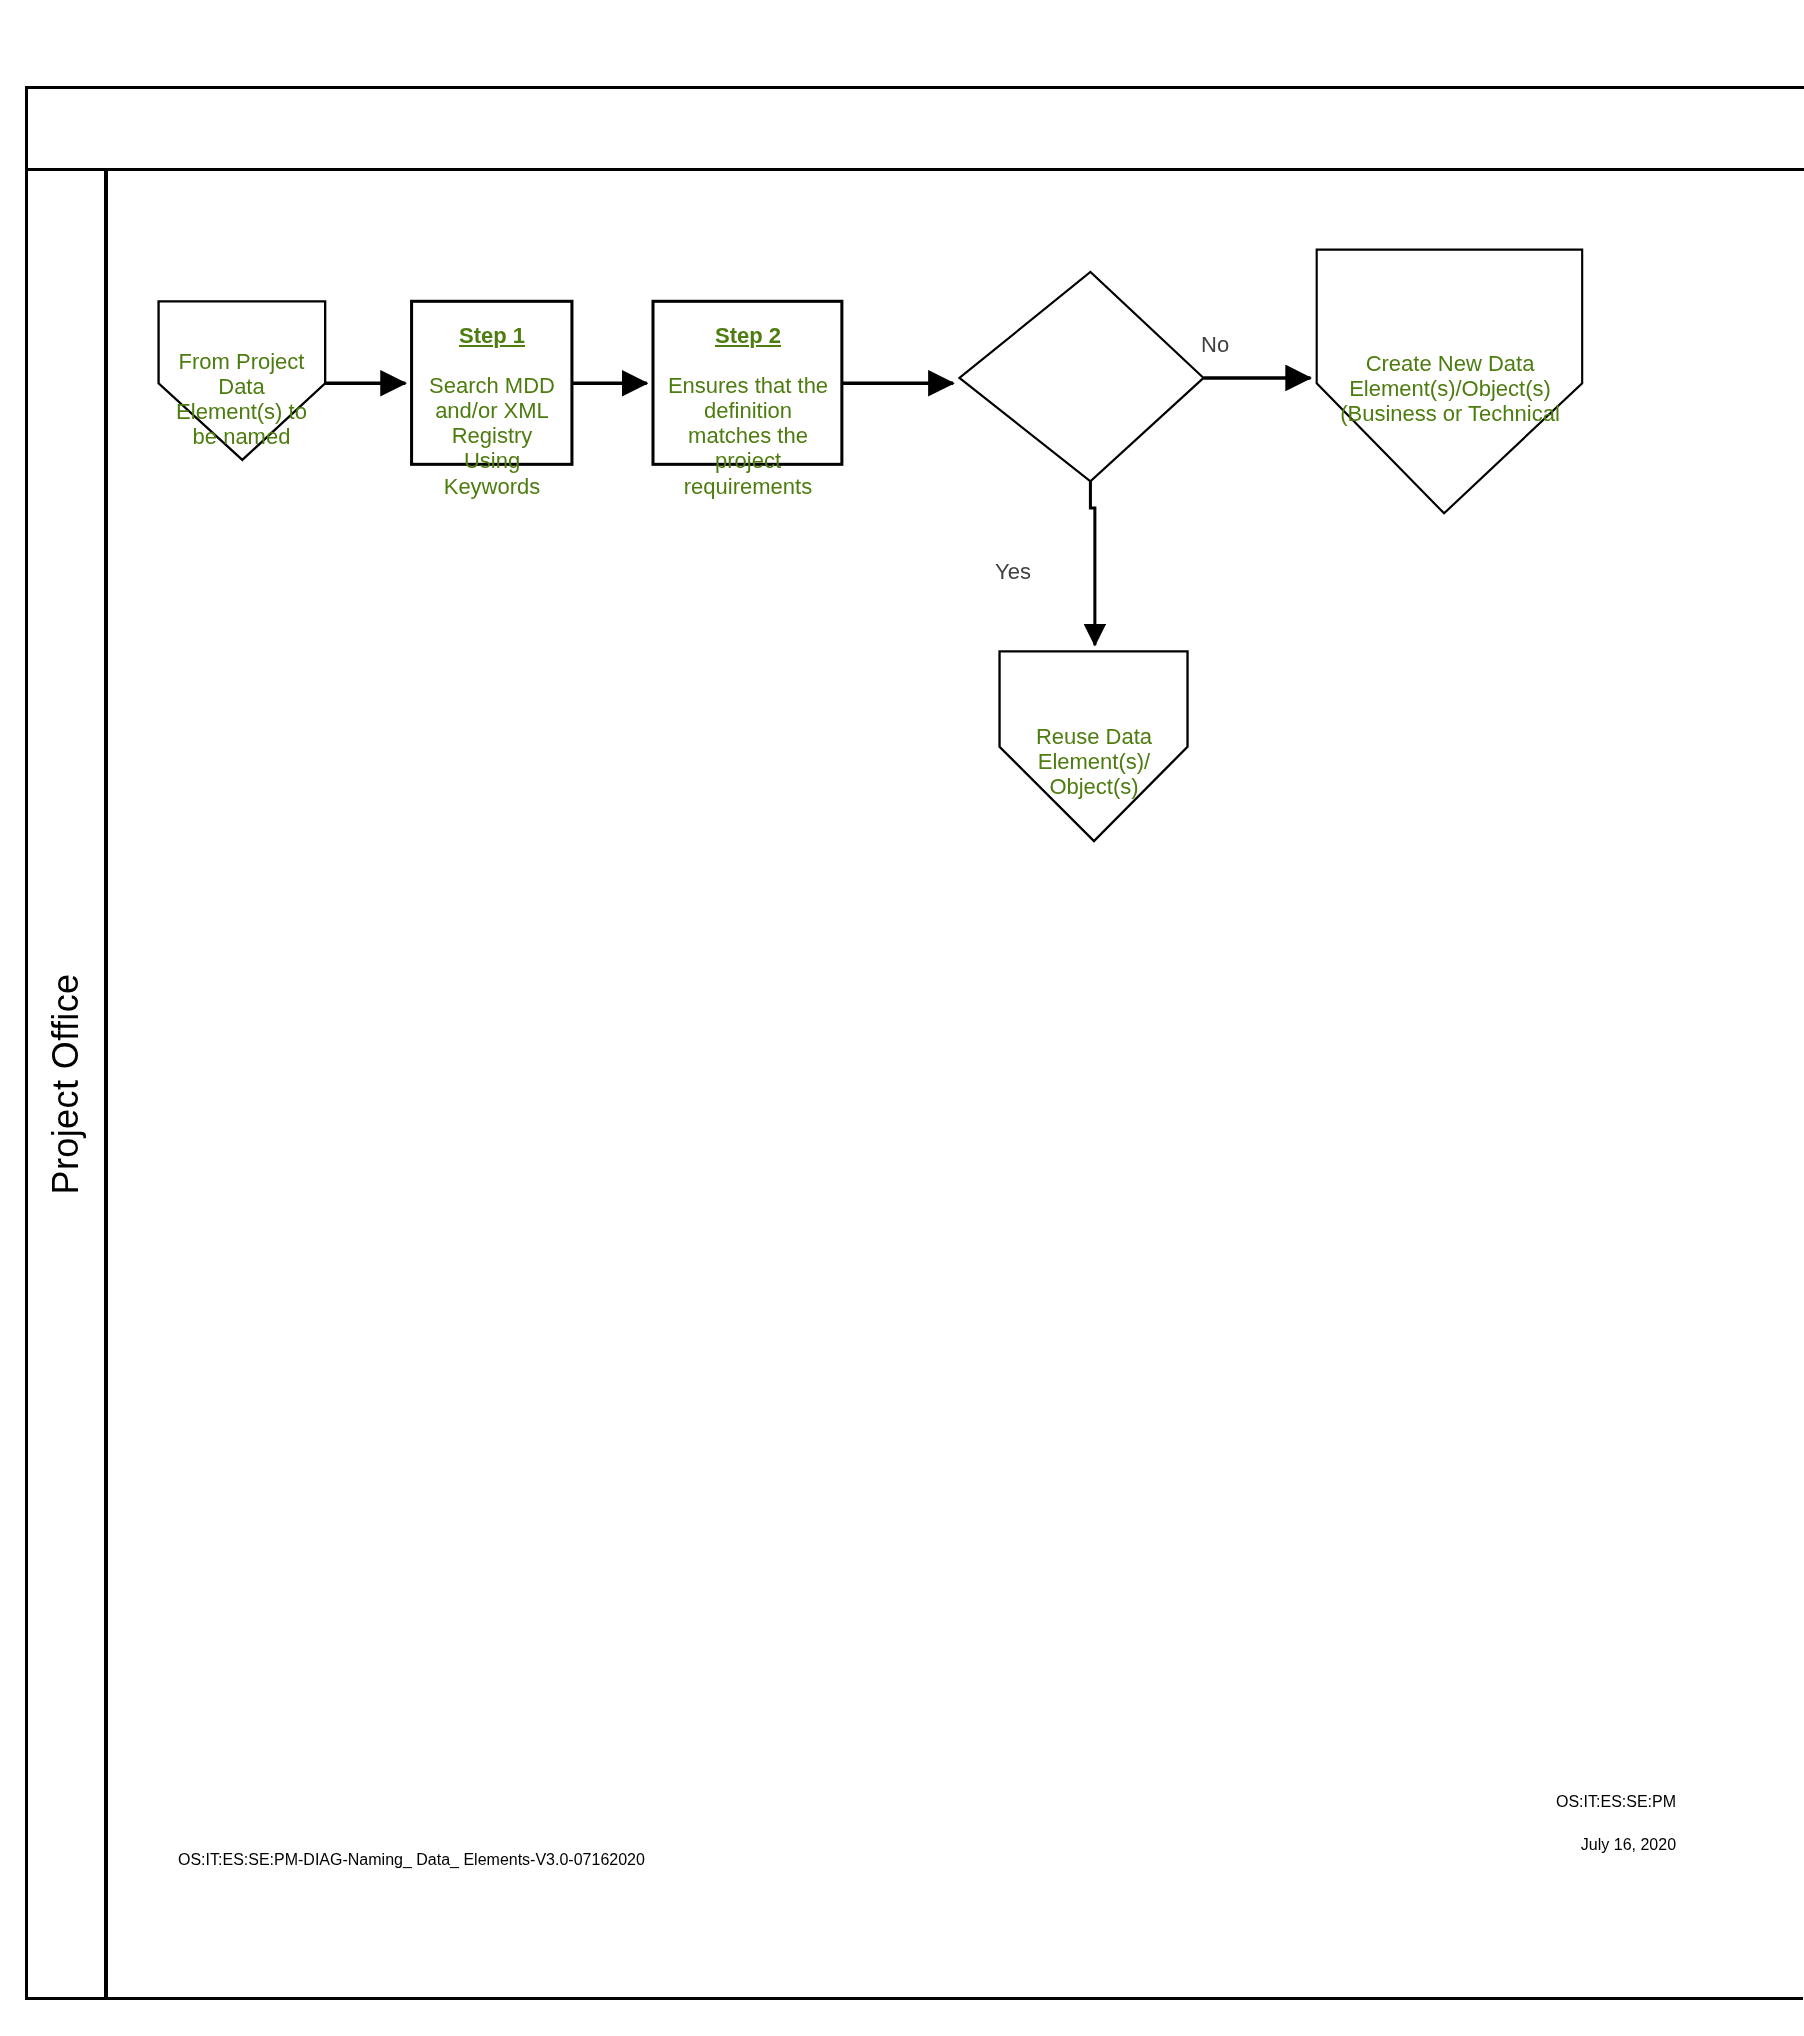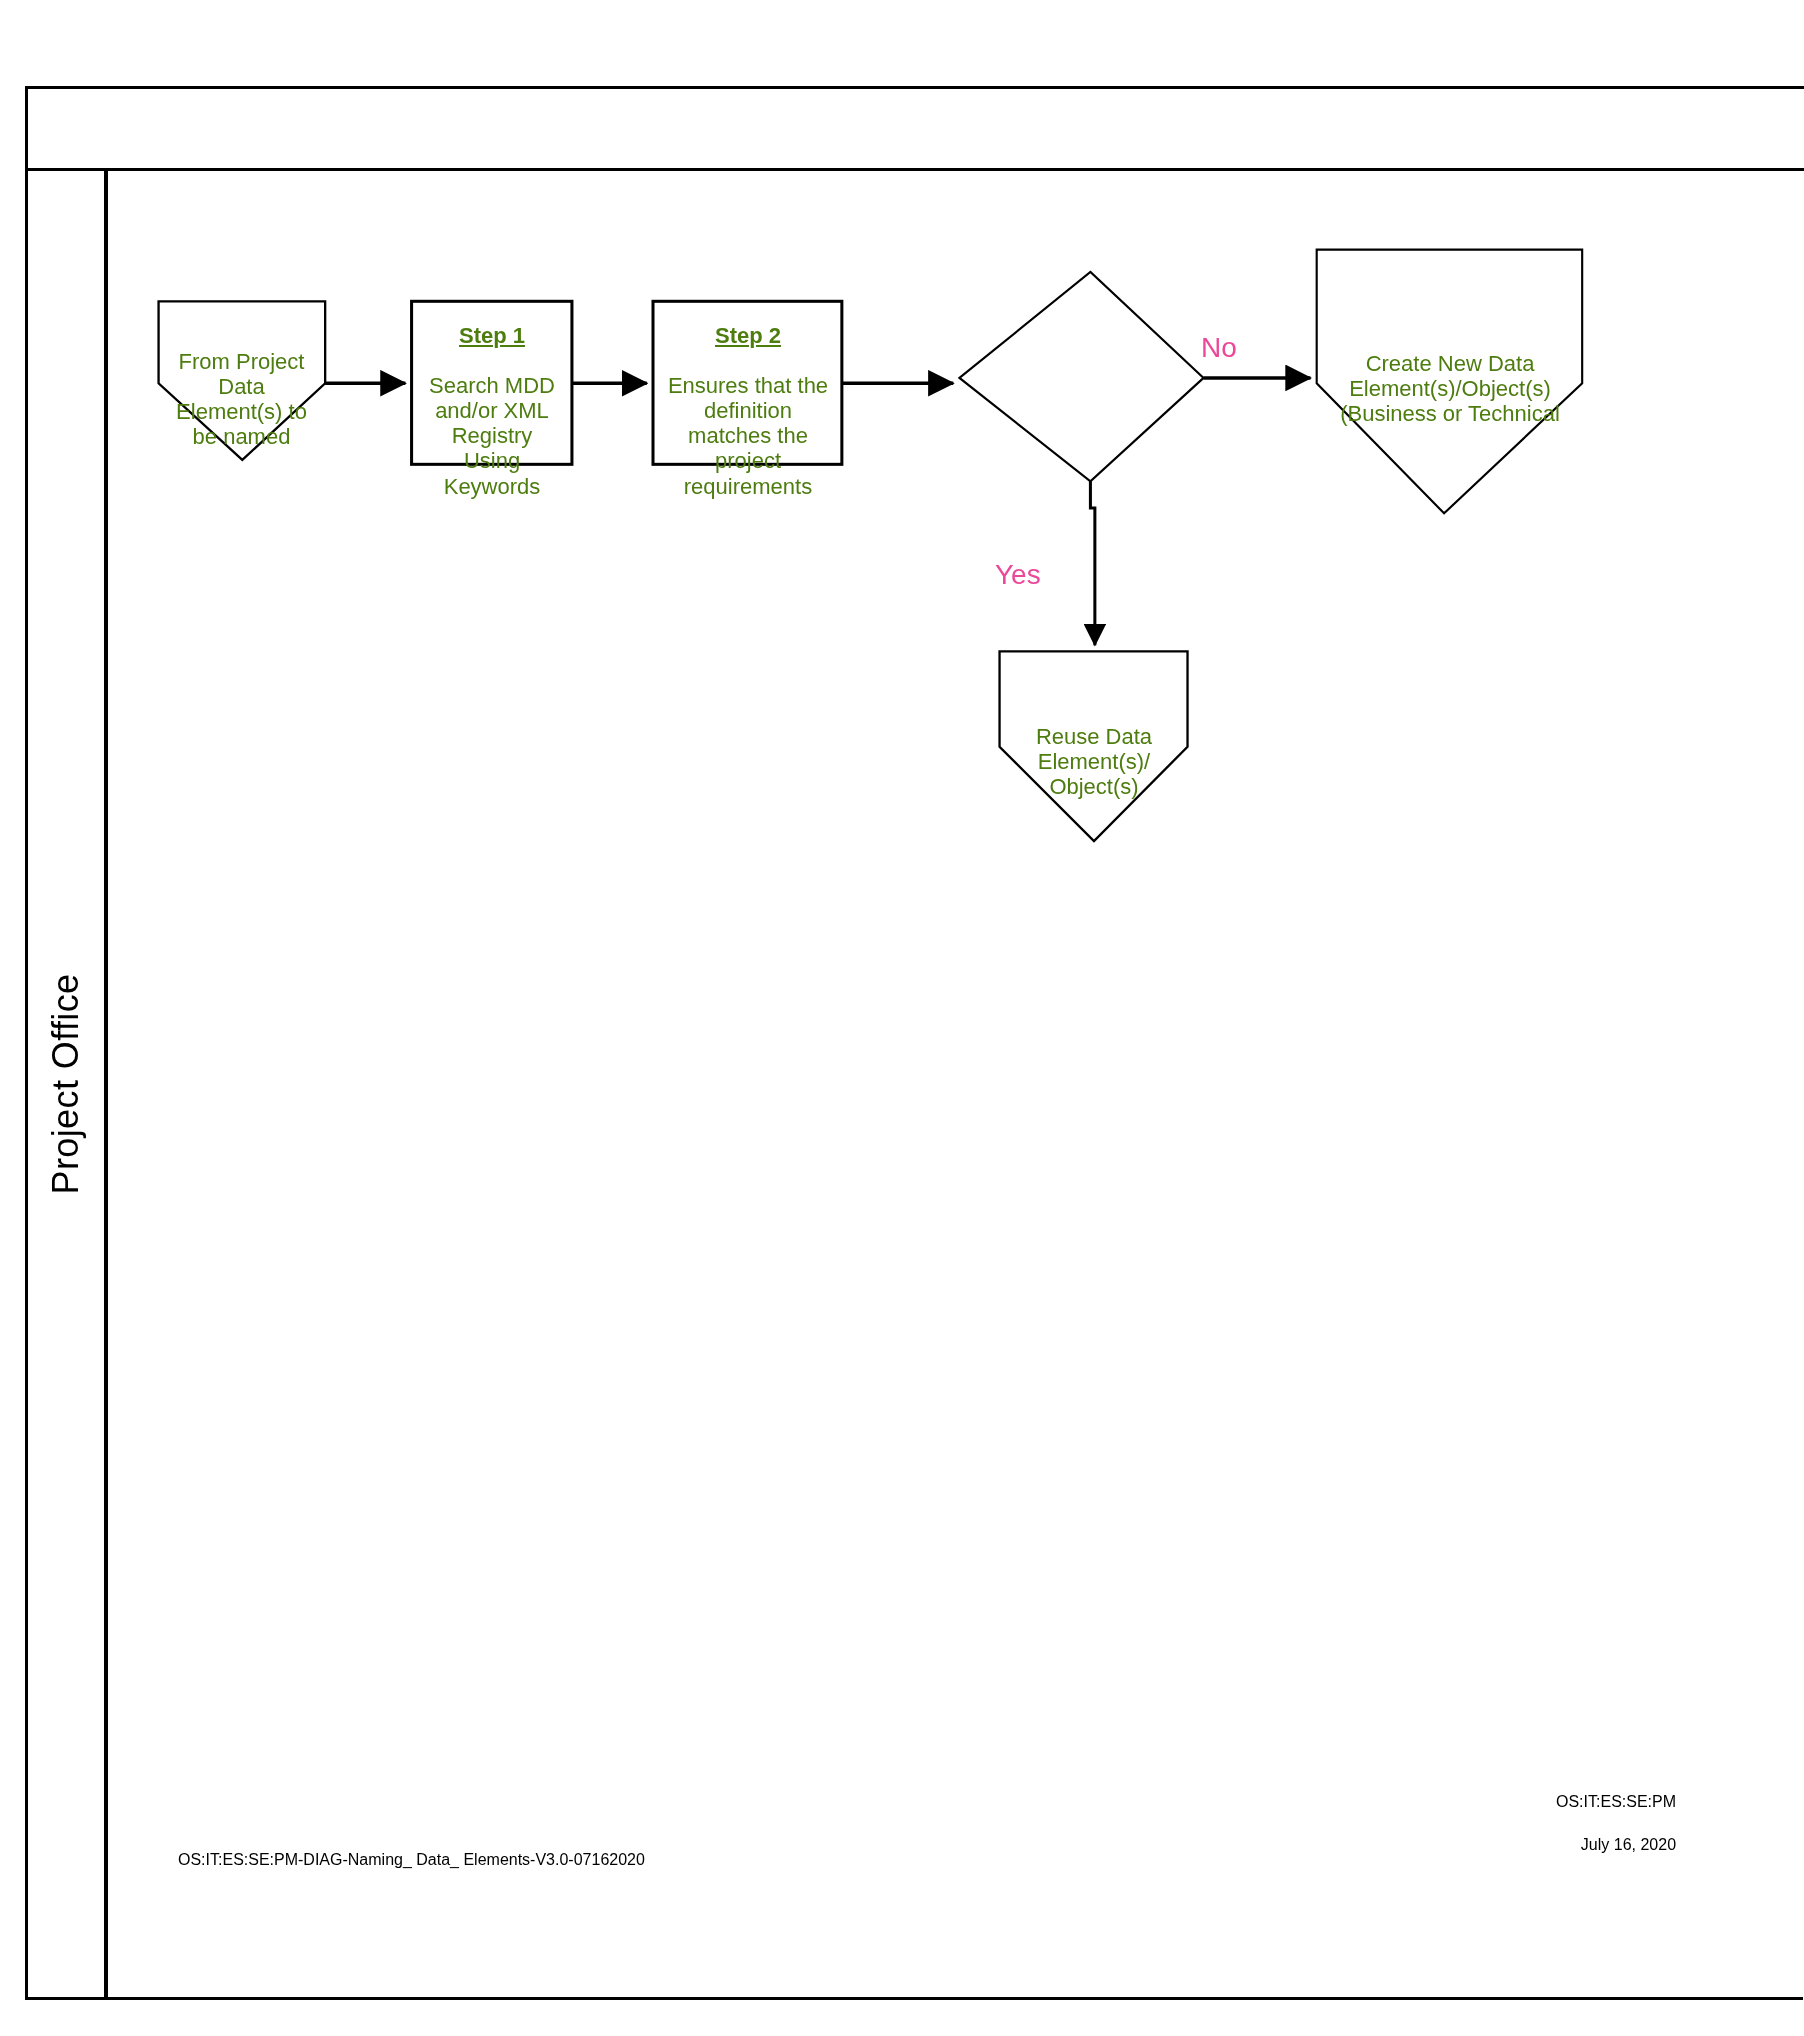--- a/index.html
+++ b/index.html
@@ -99,22 +99,22 @@
     color: #4d7c0f;
     white-space: pre-line;
   }
   .node-title {
     font-weight: bold;
     text-decoration: underline;
     display: block;
   }
   .edge-label {
     position: absolute;
-    font-size: 28px;
-    color: #ec4899;
+    font-size: 22px;
+    color: #404040;
     white-space: nowrap;
   }
   .footer-text {
     position: absolute;
     font-size: 16px;
     color: #000000;
     white-space: pre-line;
     line-height: 1.35;
   }
   #footer-left { left: 178px; top: 1804px; margin-top: 45px; }

